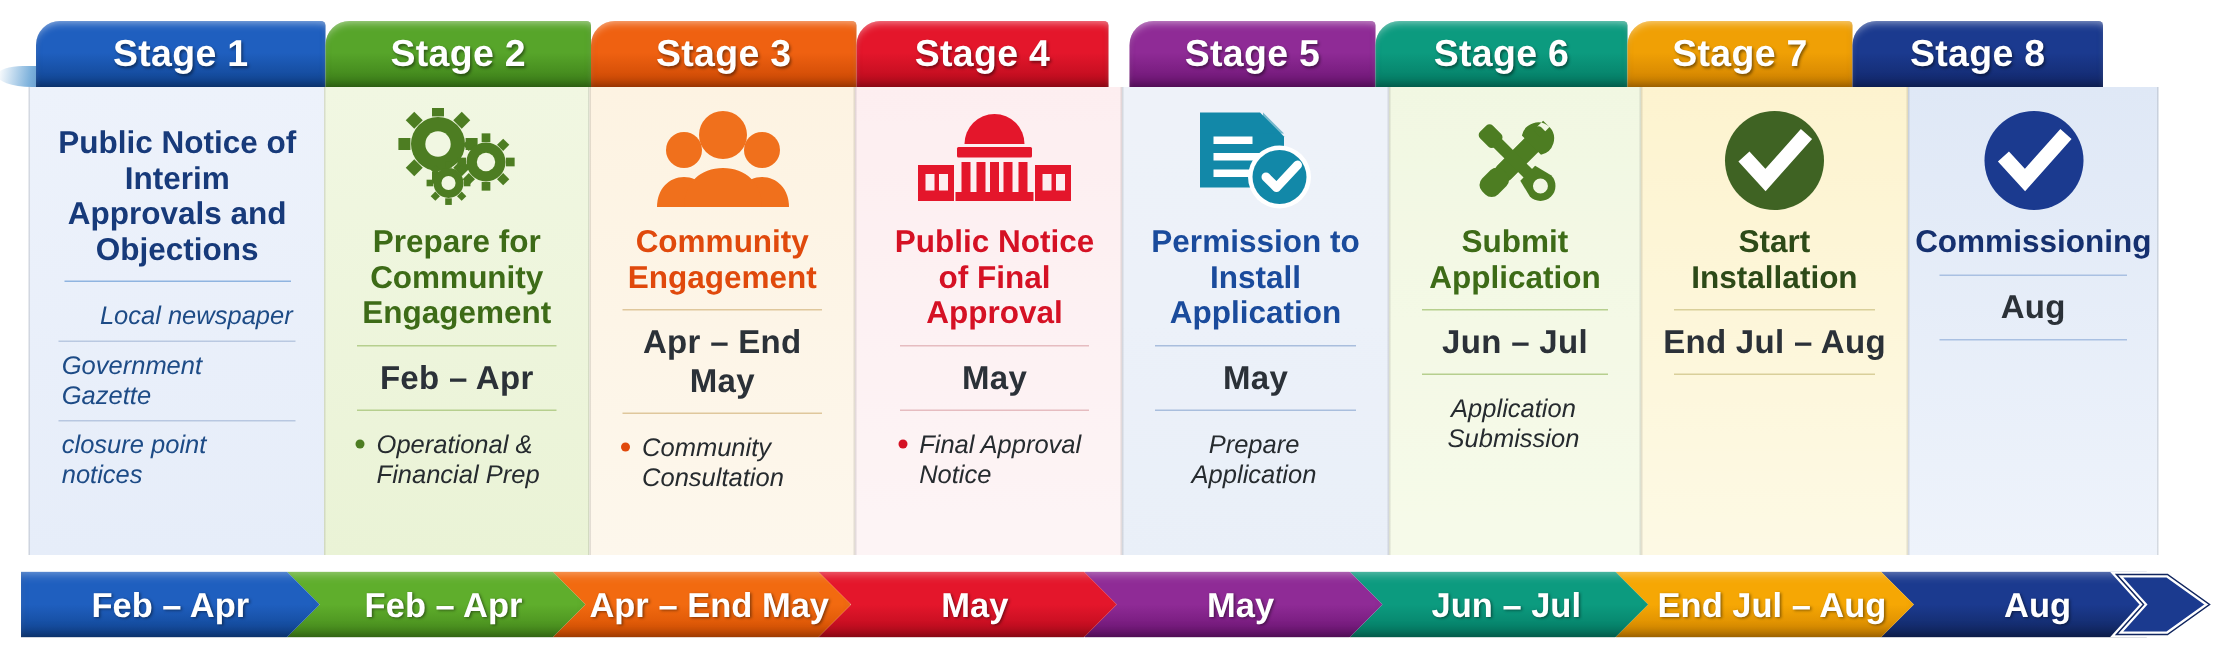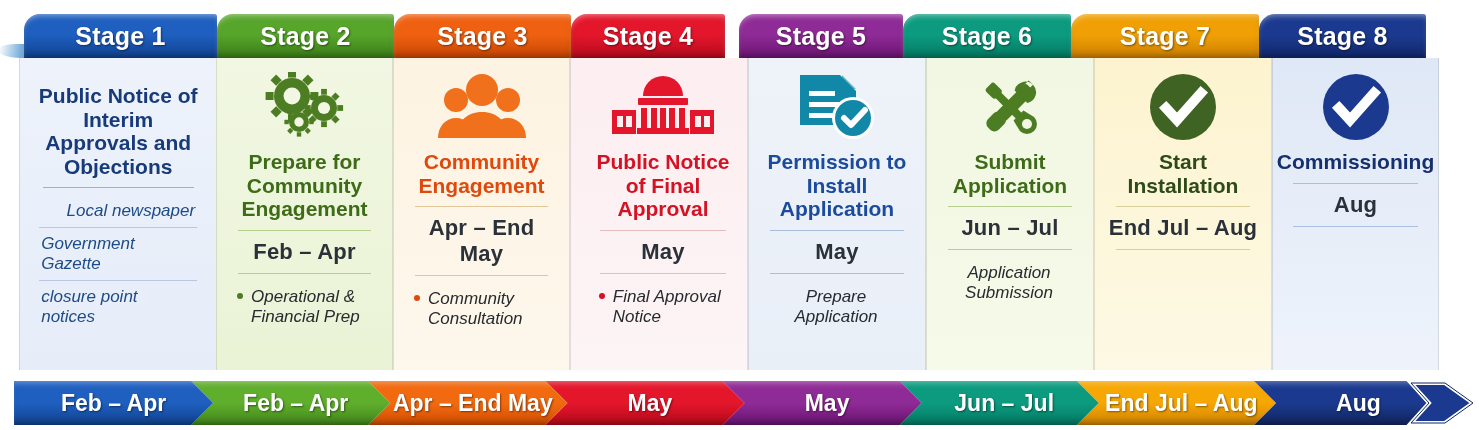--- a/index.html
+++ b/index.html
@@ -105,36 +105,36 @@
       <div class="tabcell" data-name="stage-tab-cell" style="width: 177px;">
         <div class="tab" data-name="stage-tab-2" style="left: 0px; background: linear-gradient(rgb(87, 165, 42) 0%, rgb(87, 165, 42) 48%, rgb(59, 125, 24) 100%);">
           <div class="tabtxt" data-name="stage-tab-label">Stage 2</div>
         </div>
       </div>
       <div class="tabcell" data-name="stage-tab-cell" style="width: 177px;">
         <div class="tab" data-name="stage-tab-3" style="left: 0px; background: linear-gradient(rgb(239, 97, 17) 0%, rgb(239, 97, 17) 48%, rgb(200, 70, 3) 100%);">
           <div class="tabtxt" data-name="stage-tab-label">Stage 3</div>
         </div>
       </div>
-      <div class="tabcell" data-name="stage-tab-cell" style="width: 154px;">
+      <div class="tabcell" data-name="stage-tab-cell" style="width: 168px;">
         <div class="tab" data-name="stage-tab-4" style="left: 0px; background: linear-gradient(rgb(228, 22, 43) 0%, rgb(228, 22, 43) 48%, rgb(183, 11, 28) 100%);">
           <div class="tabtxt" data-name="stage-tab-label">Stage 4</div>
         </div>
       </div>
       <div class="tabcell" data-name="stage-tab-cell" style="width: 178px;">
         <div class="tab" data-name="stage-tab-5" style="left: 0px; background: linear-gradient(rgb(143, 43, 150) 0%, rgb(143, 43, 150) 48%, rgb(107, 20, 114) 100%); margin-left: 14px;">
           <div class="tabtxt" data-name="stage-tab-label">Stage 5</div>
         </div>
       </div>
       <div class="tabcell" data-name="stage-tab-cell" style="width: 168px;">
         <div class="tab" data-name="stage-tab-6" style="left: 0px; background: linear-gradient(rgb(12, 155, 127) 0%, rgb(12, 155, 127) 48%, rgb(4, 122, 99) 100%);">
           <div class="tabtxt" data-name="stage-tab-label">Stage 6</div>
         </div>
       </div>
-      <div class="tabcell" data-name="stage-tab-cell" style="width: 188px;">
+      <div class="tabcell" data-name="stage-tab-cell" style="width: 150px;">
         <div class="tab" data-name="stage-tab-7" style="left: 0px; background: linear-gradient(rgb(240, 160, 5) 0%, rgb(240, 160, 5) 48%, rgb(205, 127, 0) 100%);">
           <div class="tabtxt" data-name="stage-tab-label">Stage 7</div>
         </div>
       </div>
       <div class="tabcell" data-name="stage-tab-cell" style="width: 167px;">
         <div class="tab" data-name="stage-tab-8" style="left: 0px; background: linear-gradient(rgb(27, 58, 143) 0%, rgb(27, 58, 143) 48%, rgb(18, 39, 106) 100%);">
           <div class="tabtxt" data-name="stage-tab-label">Stage 8</div>
         </div>
       </div>
     </div>

